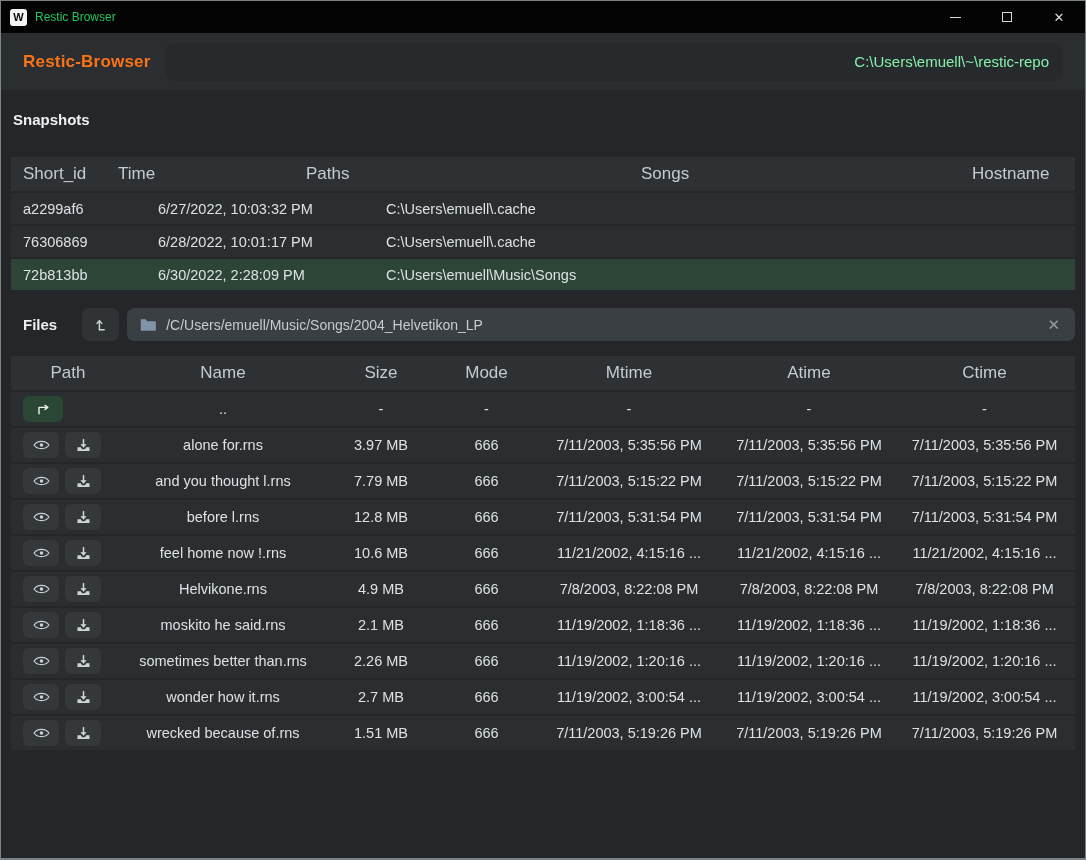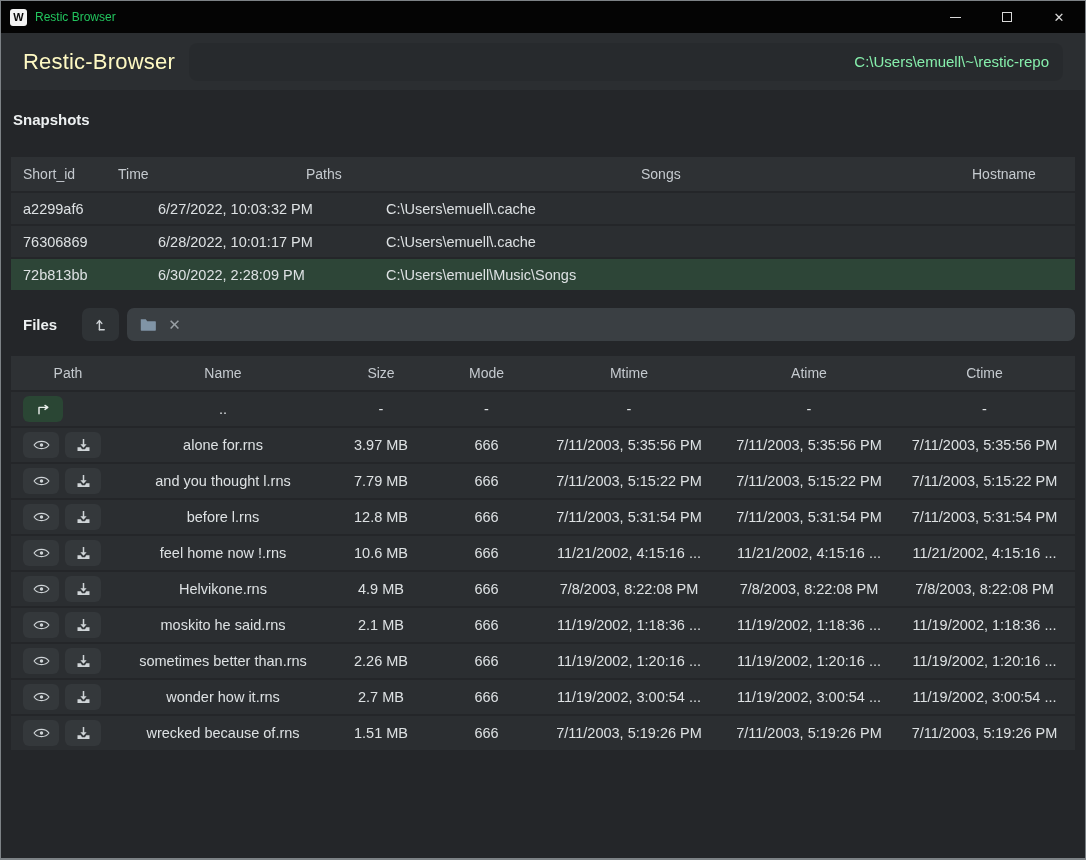--- a/index.html
+++ b/index.html
@@ -32,38 +32,38 @@
     width:52px; height:100%; display:flex; align-items:center; justify-content:center;
     color:#d9d9d9; font-size:13px; cursor:default;
   }
   .max-box { width:10px; height:10px; border:1px solid #d9d9d9; }
   .min-bar { width:11px; height:1px; background:#d9d9d9; }
   
   .app-header {
     height:57px; background:#2b2e31; display:flex; align-items:center;
     padding:0 22px; flex:0 0 auto;
   }
-  .app-title { font-size:22px; font-weight:normal; color:#fef9c3; letter-spacing:.2px; }
+  .app-title { font-size:17px; font-weight:bold; color:#f97316; letter-spacing:.2px; }
   .repo-btn {
     margin-left:24px; height:38px; padding:0 21px; border:none; border-radius:9px;
     background:#263a2d; color:#f1f4f2; font-weight:bold; font-size:14.5px;
     font-family:"Liberation Sans", sans-serif; cursor:pointer;
   }
   .repo-path {
     flex:1; margin-left:14px; height:38px; line-height:38px; border-radius:8px;
     padding:0 14px; color:#86efac; font-size:15px;
     background:rgba(0,0,0,0.07);
     white-space:nowrap; overflow:hidden;text-align:right;
   }
   
   .section-pad { padding:0 10px; }
   .section-title { font-size:15px; font-weight:bold; color:#edf0f1; margin:21px 12px 29px; }
   
   .snap-grid { display:grid; grid-template-columns:95px 188px 335px 331px 1fr; align-items:center; padding-left:12px; }
-  .thead { height:34px; margin-bottom:2px; background:#2e3134; color:#c5cacf; font-size:14px; }
+  .thead { height:34px; margin-bottom:2px; background:#2e3134; color:#c5cacf; font-size:17px; }
   .srow  { height:31px; margin-bottom:2px; background:#2b2e31; font-size:14.5px; color:#dde1e3;gap:40px; }
   .srow.selected { background:#2d4537; }
   .cell { white-space:nowrap; overflow:hidden; padding-right:10px; }
   
   .files-bar { display:flex; align-items:center; margin:16px 10px 0; }
   .files-label { font-size:15px; font-weight:bold; color:#edf0f1; margin-left:12px; }
   .up-root-btn {
     margin-left:25px; width:37px; height:33px; border:none; border-radius:7px;
     background:#2f3336; display:flex; align-items:center; justify-content:center; cursor:pointer;
   }
@@ -164,20 +164,21 @@
             <path d="M5 8 L8 4.5 L11 8"></path>
         </svg>
       </span>
     </button>
     <div class="pathbar">
       <span>
         <svg width="16" height="13" viewBox="0 0 20 16">
             <path d="M1 1.5 h6.2 l1.8 2.3 H19 a0.8 0.8 0 0 1 .8.8 V15 a0.8 0.8 0 0 1 -.8.8 H1.8 A0.8 0.8 0 0 1 1 15 Z" fill="#8094a6"></path>
           </svg>
       </span>
+      <span class="pathbar-text">/C/Users/emuell/Music/Songs/2004_Helvetikon_LP</span>
       <span class="pathbar-close">✕</span>
     </div>
   </div>
 
   <div class="section-pad files-table">
     <div class="file-grid thead">
       <div class="cell">Path</div>
       <div class="cell">Name</div>
       <div class="cell">Size</div>
       <div class="cell">Mode</div>

